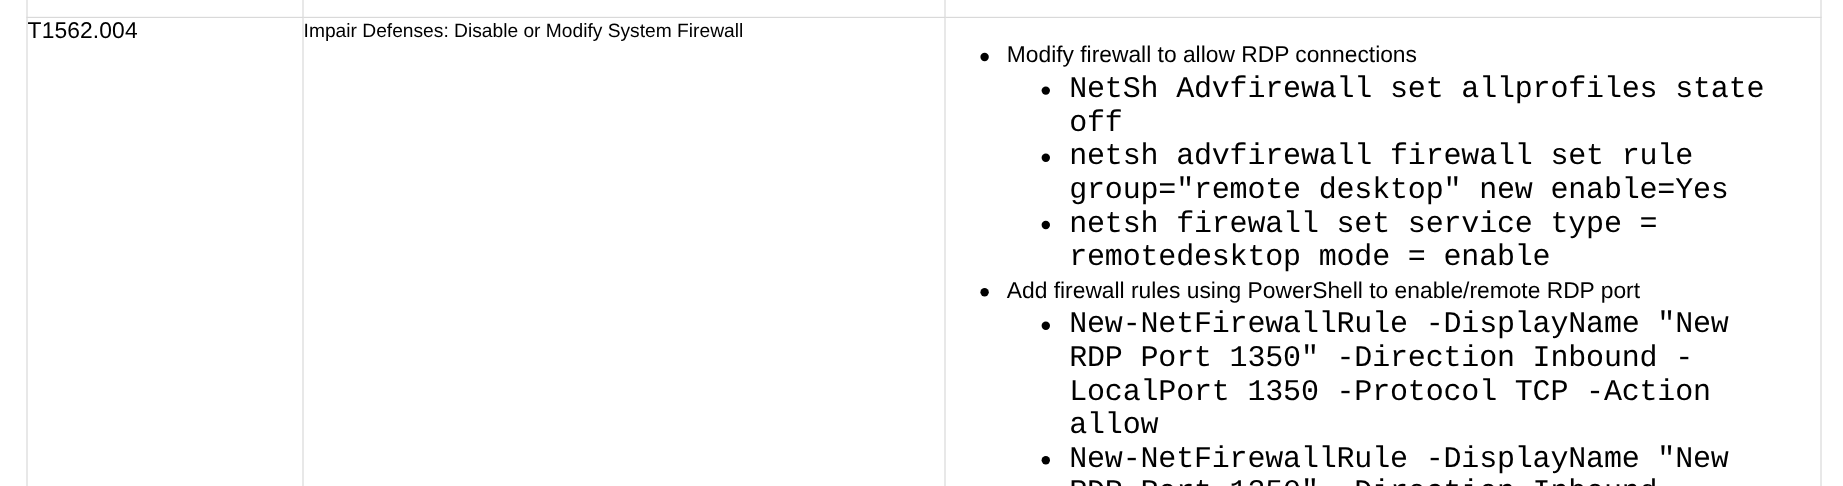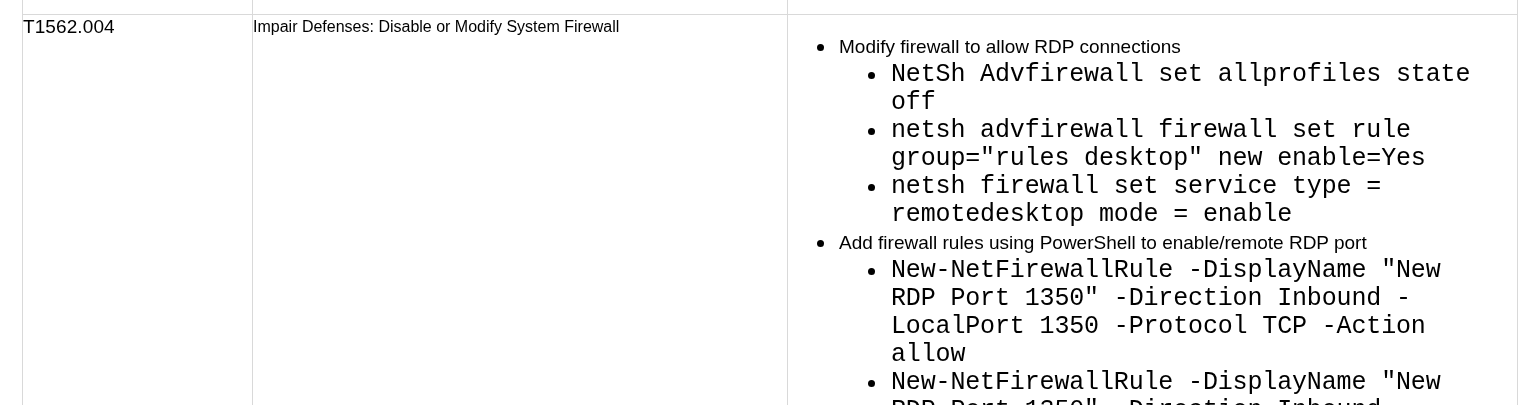--- a/index.html
+++ b/index.html
@@ -158,21 +158,21 @@
           <span class="name-text">Impair Defenses: Disable or Modify System Firewall</span>
         </td>
 
         <td class="cell-proc">
           <ul class="lvl1">
 
             <li class="item1">
               <span class="b1-label">Modify firewall to allow RDP connections</span>
               <ul class="lvl2">
                 <li class="item2">NetSh Advfirewall set allprofiles state off</li>
-                <li class="item2">netsh advfirewall firewall set rule group="rules desktop" new enable=Yes</li>
+                <li class="item2">netsh advfirewall firewall set rule group="remote desktop" new enable=Yes</li>
                 <li class="item2">netsh firewall set service type = remotedesktop mode = enable</li>
               </ul>
             </li>
 
             <li class="item1">
               <span class="b1-label">Add firewall rules using PowerShell to enable/remote RDP port</span>
               <ul class="lvl2">
                 <li class="item2">New-NetFirewallRule -DisplayName "New RDP Port 1350" -Direction Inbound -LocalPort 1350 -Protocol TCP -Action allow</li>
                 <li class="item2">New-NetFirewallRule -DisplayName "New RDP Port 1350" -Direction Inbound -LocalPort 1350 -Protocol UDP -Action allow</li>
               </ul>

